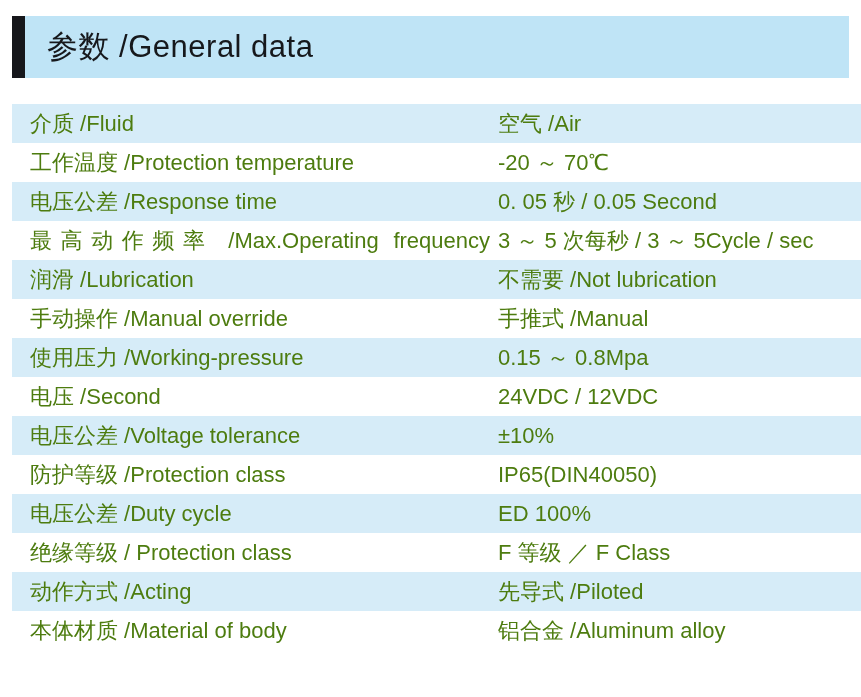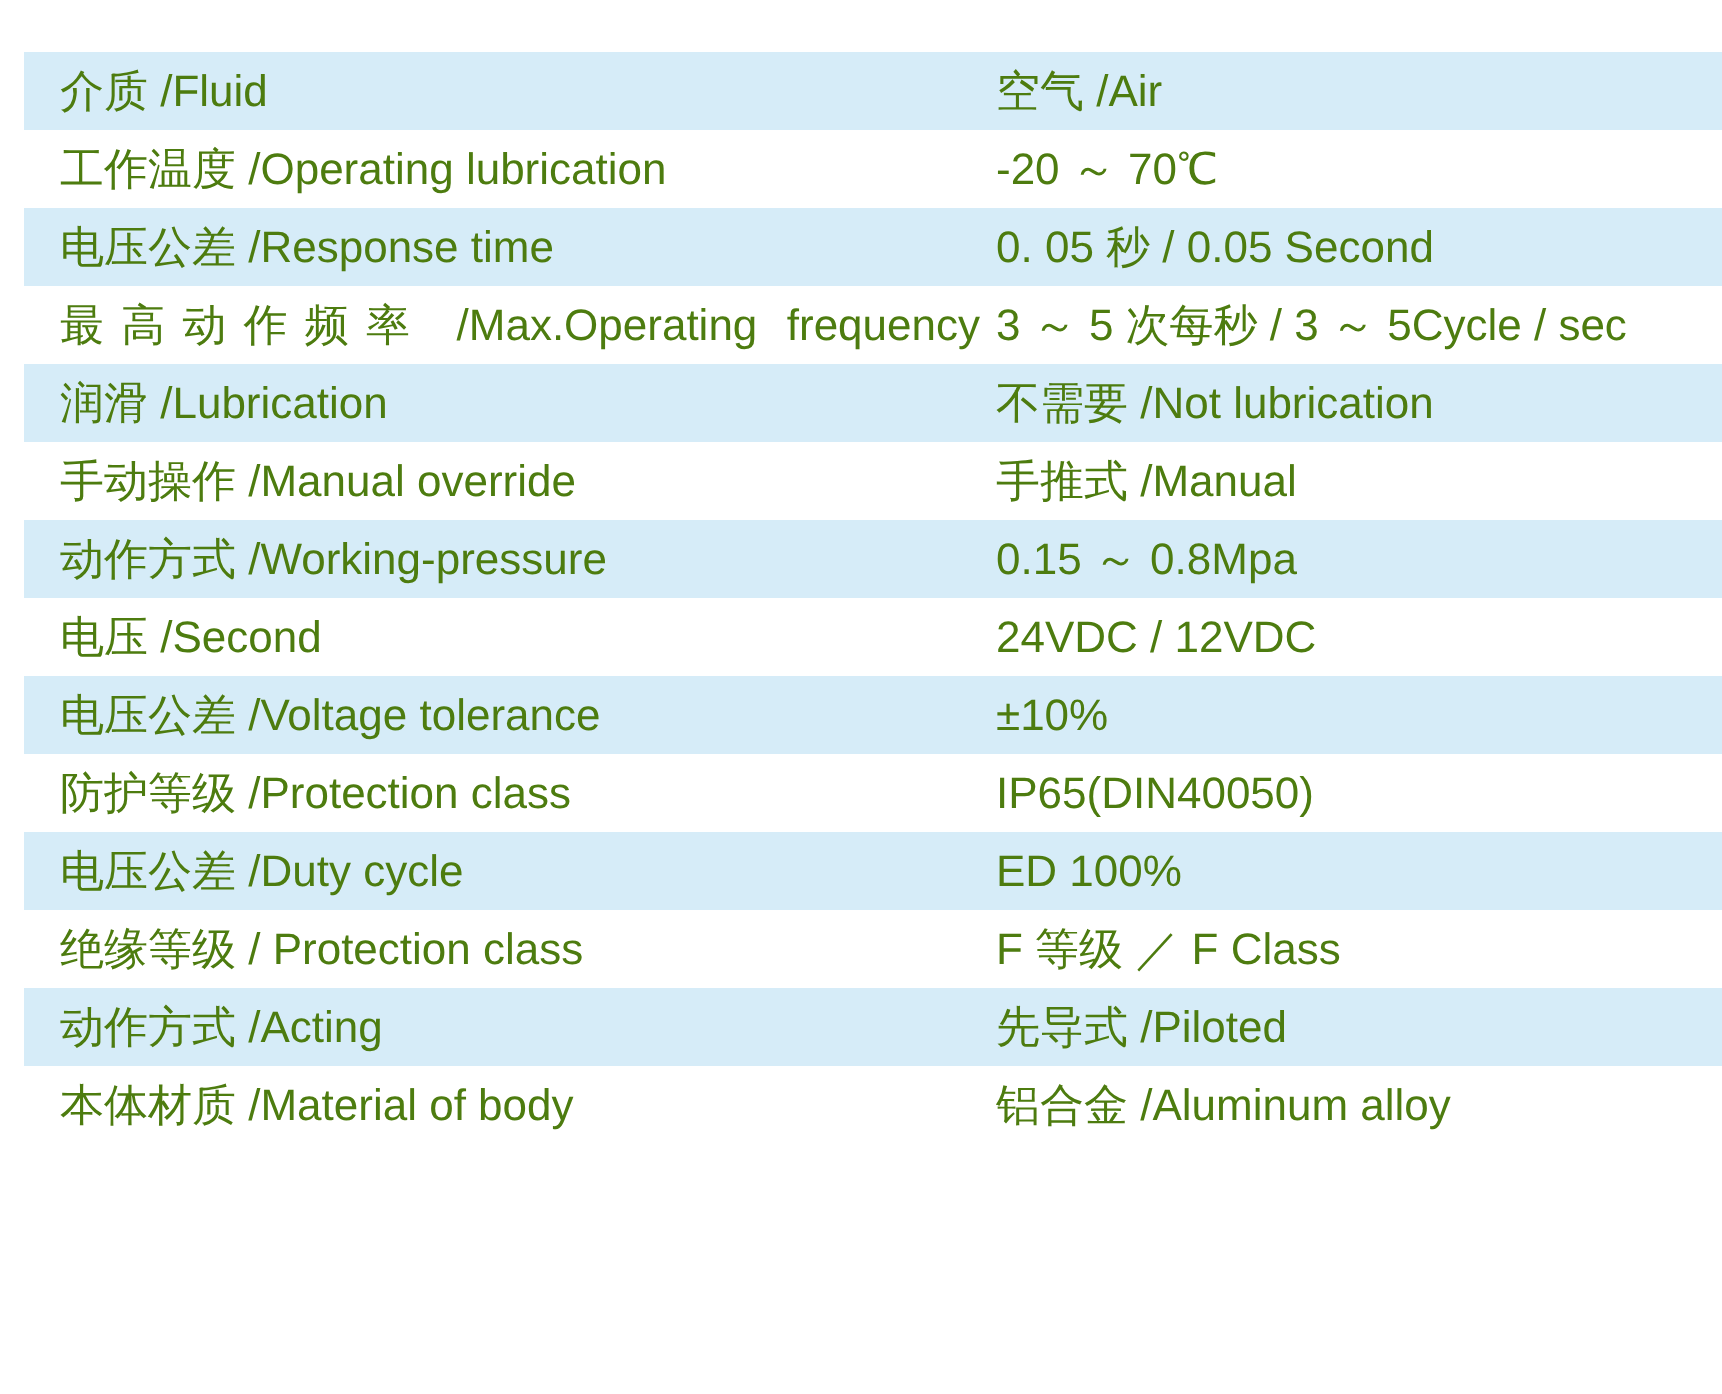--- a/index.html
+++ b/index.html
@@ -78,29 +78,33 @@
   }
   .muted {
     color: #b9bcc0;
   }
 </style>
 </head>
 <body>
 
 <div class="page">
 
+  <div class="header">
+    <div class="header-bar"></div>
+    <div class="header-title">参数 /General data</div>
+  </div>
 
   <table class="table">
     <tbody>
         <tr class="shaded">
           <td class="col-left">介质 /Fluid</td>
           <td class="col-right">空气 /Air</td>
         </tr>
         <tr class="plain">
-          <td class="col-left">工作温度 /Operating lubrication</td>
+          <td class="col-left">工作温度 /Protection temperature</td>
           <td class="col-right">-20 ～ 70℃</td>
         </tr>
         <tr class="shaded">
           <td class="col-left">电压公差 /Response time</td>
           <td class="col-right">0. 05 秒 / 0.05 Second</td>
         </tr>
         <tr class="plain">
           <td class="col-left">
             <span class="justify">最高动作频率 /Max.Operating frequency</span>
           </td>
@@ -108,21 +112,21 @@
         </tr>
         <tr class="shaded">
           <td class="col-left">润滑 /Lubrication</td>
           <td class="col-right">不需要 /Not lubrication</td>
         </tr>
         <tr class="plain">
           <td class="col-left">手动操作 /Manual override</td>
           <td class="col-right">手推式 /Manual</td>
         </tr>
         <tr class="shaded">
-          <td class="col-left">动作方式 /Working-pressure</td>
+          <td class="col-left">使用压力 /Working-pressure</td>
           <td class="col-right">0.15 ～ 0.8Mpa</td>
         </tr>
         <tr class="plain">
           <td class="col-left">电压 /Second</td>
           <td class="col-right">24VDC / 12VDC</td>
         </tr>
         <tr class="shaded">
           <td class="col-left">电压公差 /Voltage tolerance</td>
           <td class="col-right">±10%</td>
         </tr>

